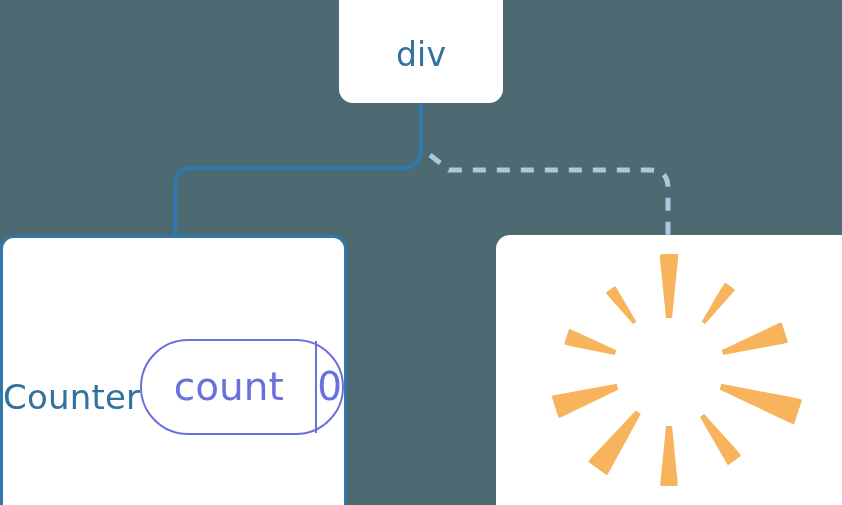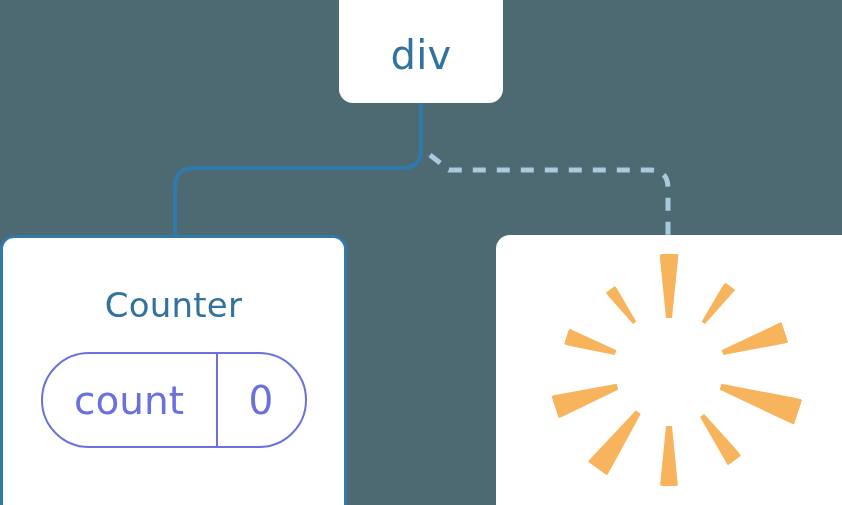--- a/index.html
+++ b/index.html
@@ -55,21 +55,21 @@
   }
 
   #node-counter {
     left: 0px;
     top: 235px;
     width: 347px;
     height: 270px;
     border-radius: 14px 14px 0 0;
     border-bottom: none;
     display: flex;
-    flex-direction: column;
+    flex-direction: row;
     align-items: center;
   }
   #node-counter .node-title {
     margin-top: 50px;
   }
 
   #node-burst {
     left: 496px;
     top: 235px;
     width: 346px;
@@ -81,21 +81,21 @@
   }
 
   .node-title {
     color: #31729e;
     font-size: 33px;
     line-height: 1;
     letter-spacing: 0.2px;
     user-select: none;
   }
   #node-counter .node-title { font-size: 34px; }
-  #node-div .node-title { font-size: 40px; }
+  #node-div .node-title { font-size: 33px; }
 
   
   .state-pill {
     position: relative;
     margin-top: 30px;
     width: 266px;
     height: 96px;
     border: 2px solid #6b70dd;
     border-radius: 48px;
     display: flex;

